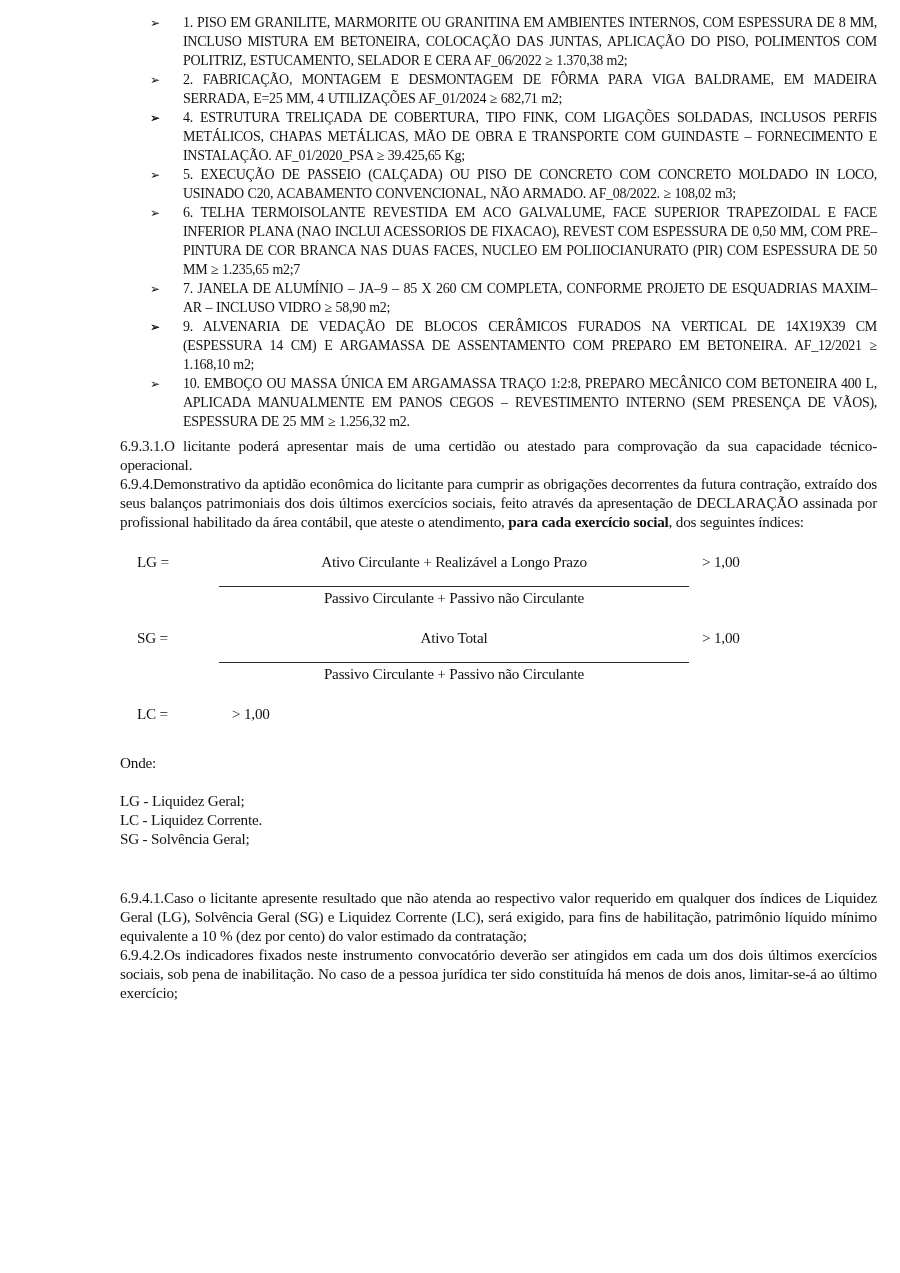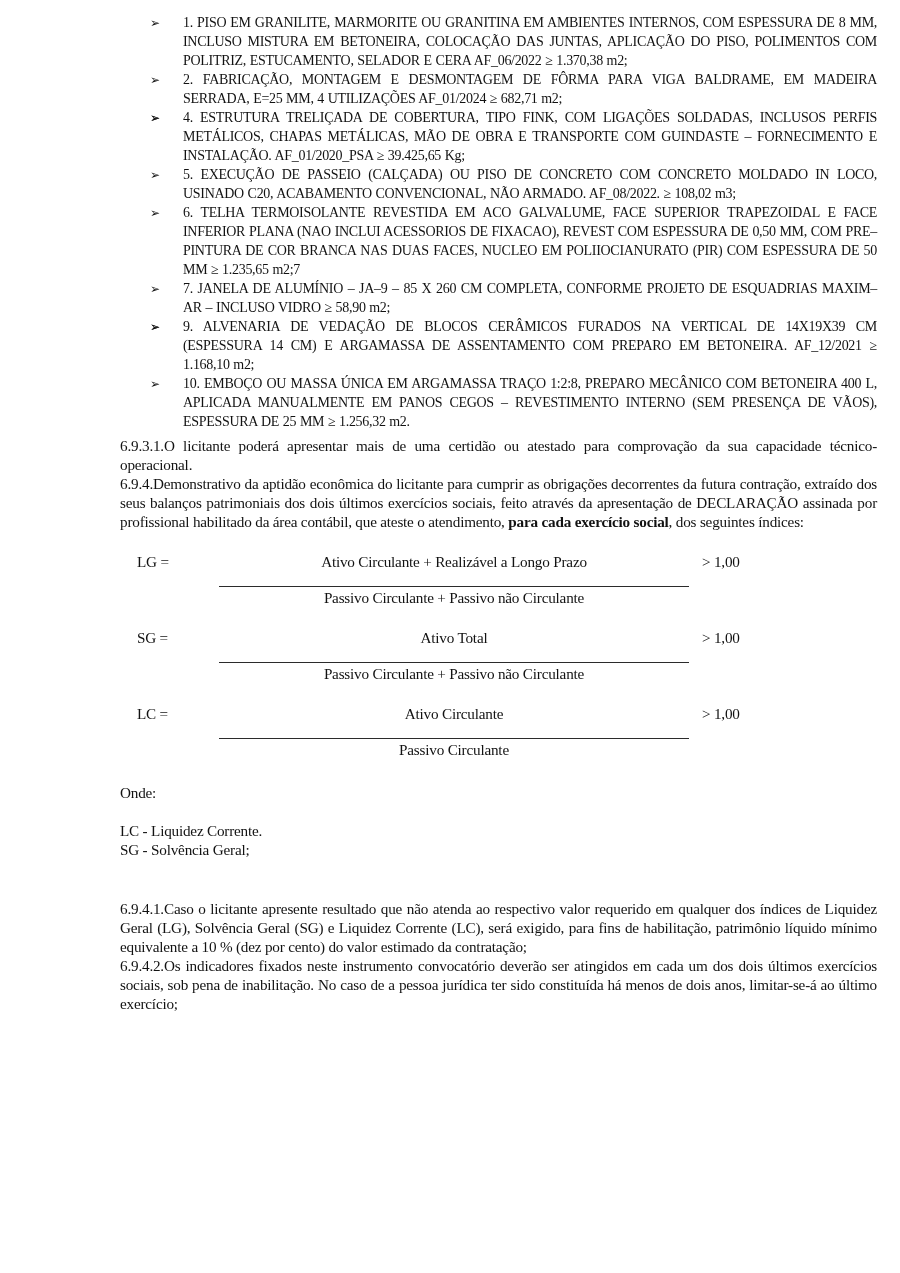--- a/index.html
+++ b/index.html
@@ -52,21 +52,21 @@
     font-size: 15.2px;
     line-height: 19px;
     letter-spacing: -0.2px;
   }
   .f-label { width: 82px; }
   .fraction { width: 470px; text-align: center; }
   .numerator { border-bottom: 1.4px solid #2b2b2b; padding-bottom: 15px; }
   .denominator { padding-top: 1px; }
   .f-cond { margin-left: 13px; }
   
-  .onde { margin-top: 24px; }
+  .onde { margin-top: 30px; }
   .defs { margin-top: 19px; }
   .def-line { margin-left: 120px; font-size: 15.2px; line-height: 19px; letter-spacing: -0.2px; }
   .closing { margin-top: 40px; }
 </style>
 </head>
 <body>
 
 <div class="page">
 
   <div class="blist">
@@ -129,30 +129,27 @@
     <span class="f-label">SG =</span>
     <span class="fraction">
       <div class="numerator">Ativo Total</div>
       <div class="denominator">Passivo Circulante + Passivo não Circulante</div>
     </span>
     <span class="f-cond">&gt; 1,00</span>
   </div>
 
   <div class="formula-row">
     <span class="f-label">LC =</span>
-    <span class="fraction">
-      <div class="numerator">Ativo Circulante</div>
-      <div class="denominator">Passivo Circulante</div>
-    </span>
     <span class="f-cond">&gt; 1,00</span>
   </div>
 
   <div class="def-line onde">Onde:</div>
 
   <div class="defs">
+    <div class="def-line">LG - Liquidez Geral;</div>
     <div class="def-line">LC - Liquidez Corrente.</div>
     <div class="def-line">SG - Solvência Geral;</div>
   </div>
 
   <div class="para closing">6.9.4.1.Caso o licitante apresente resultado que não atenda ao respectivo valor requerido em qualquer dos índices de Liquidez Geral (LG), Solvência Geral (SG) e Liquidez Corrente (LC), será exigido, para fins de habilitação, patrimônio líquido mínimo equivalente a 10 % (dez por cento) do valor estimado da contratação;</div>
   <div class="para">6.9.4.2.Os indicadores fixados neste instrumento convocatório deverão ser atingidos em cada um dos dois últimos exercícios sociais, sob pena de inabilitação. No caso de a pessoa jurídica ter sido constituída há menos de dois anos, limitar-se-á ao último exercício;</div>
 
 </div>
 
 </body></html>

